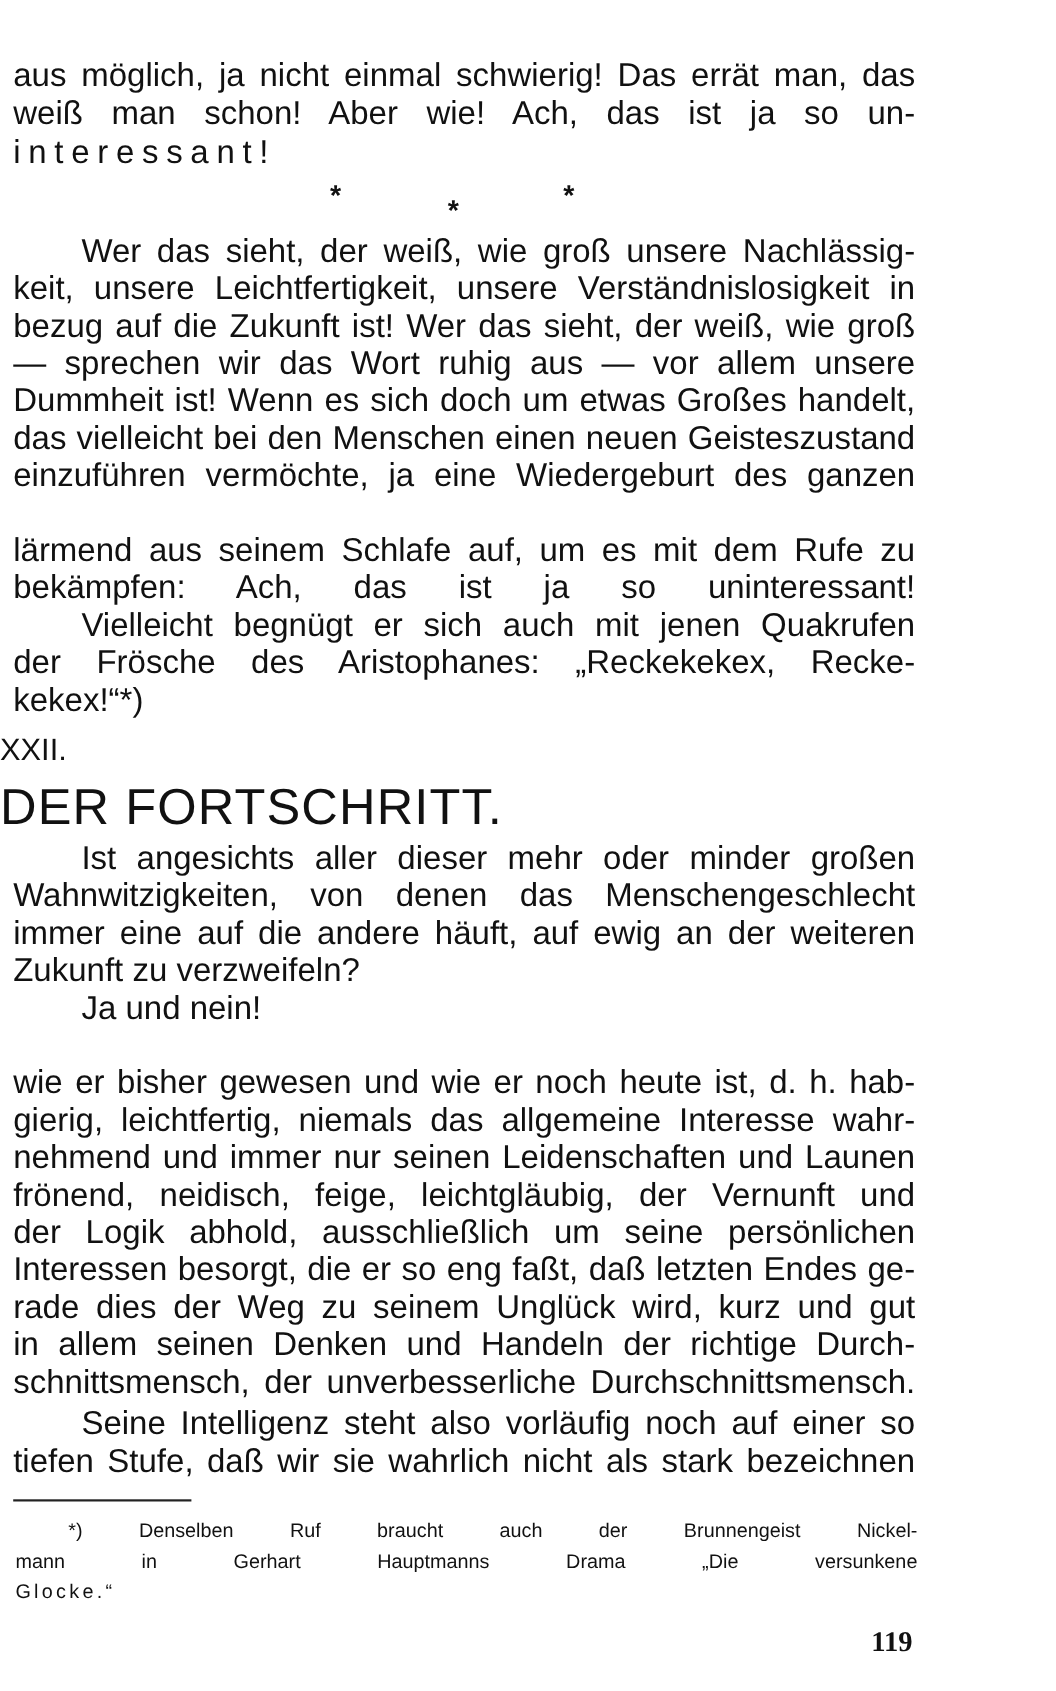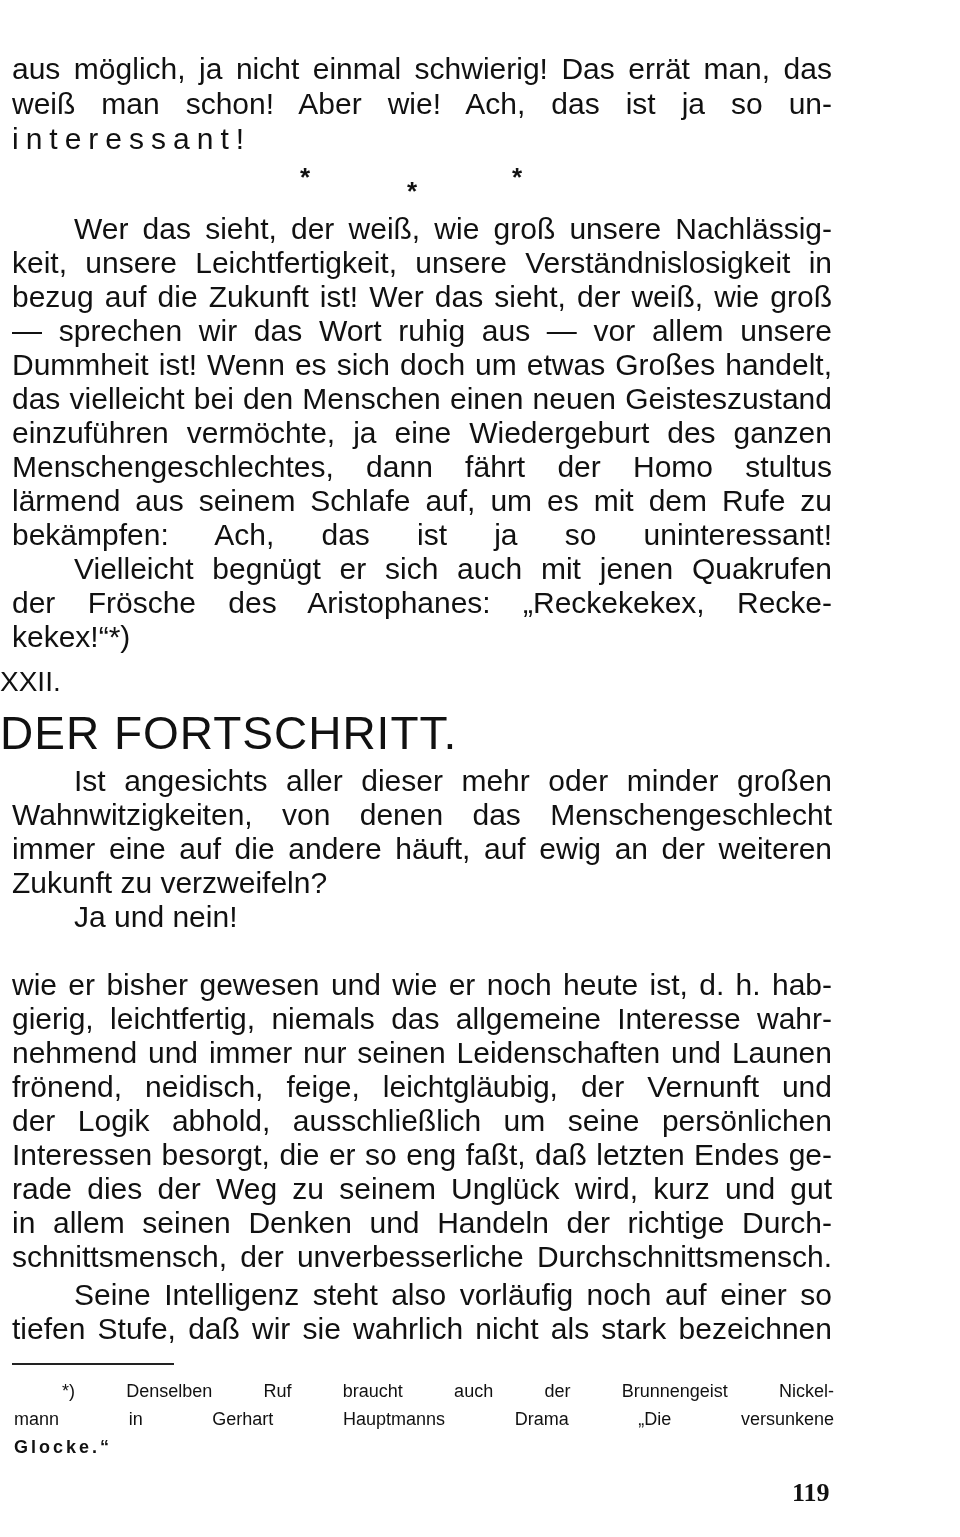--- a/index.html
+++ b/index.html
@@ -34,21 +34,20 @@
   <div class="stars" style="left:407px; top:176px">*</div>
   <div class="stars" style="left:512px; top:162px">*</div>
 
   <div class="line just indent" style="top:212px">Wer das sieht, der weiß, wie groß unsere Nachlässig-</div>
   <div class="line just" style="top:246px">keit, unsere Leichtfertigkeit, unsere Verständnislosigkeit in</div>
   <div class="line just" style="top:280px">bezug auf die Zukunft ist! Wer das sieht, der weiß, wie groß</div>
   <div class="line just" style="top:314px">— sprechen wir das Wort ruhig aus — vor allem unsere</div>
   <div class="line just" style="top:348px">Dummheit ist! Wenn es sich doch um etwas Großes handelt,</div>
   <div class="line just" style="top:382px">das vielleicht bei den Menschen einen neuen Geisteszustand</div>
   <div class="line just" style="top:416px">einzuführen vermöchte, ja eine Wiedergeburt des ganzen</div>
-  <div class="line just" style="top:450px">Menschengeschlechtes, dann fährt der Homo stultus</div>
   <div class="line just" style="top:484px">lärmend aus seinem Schlafe auf, um es mit dem Rufe zu</div>
   <div class="line just" style="top:518px">bekämpfen: Ach, das ist ja so uninteressant!</div>
   <div class="line just indent" style="top:552px">Vielleicht begnügt er sich auch mit jenen Quakrufen</div>
   <div class="line just" style="top:586px">der Frösche des Aristophanes: „Reckekekex, Recke-</div>
   <div class="line" style="top:620px">kekex!“*)</div>
 
   <div class="chapnum">XXII.</div>
   <div class="title">DER FORTSCHRITT.</div>
 
   <div class="line just indent" style="top:764px">Ist angesichts aller dieser mehr oder minder großen</div>
@@ -64,16 +63,16 @@
   <div class="line just" style="top:1138px">Interessen besorgt, die er so eng faßt, daß letzten Endes ge-</div>
   <div class="line just" style="top:1172px">rade dies der Weg zu seinem Unglück wird, kurz und gut</div>
   <div class="line just" style="top:1206px">in allem seinen Denken und Handeln der richtige Durch-</div>
   <div class="line just" style="top:1240px">schnittsmensch, der unverbesserliche Durchschnittsmensch.</div>
   <div class="line just indent" style="top:1278px">Seine Intelligenz steht also vorläufig noch auf einer so</div>
   <div class="line just" style="top:1312px">tiefen Stufe, daß wir sie wahrlich nicht als stark bezeichnen</div>
 
   <div class="rule"></div>
   <div class="fn" style="top:1376px; padding-left:48px; width:772px">*) Denselben Ruf braucht auch der Brunnengeist Nickel-</div>
   <div class="fn" style="top:1404px">mann in Gerhart Hauptmanns Drama „Die versunkene</div>
-  <div class="fn" style="top:1432px; text-align-last:left; font-weight:bold; letter-spacing:3px">Glocke.“</div>
+  <div class="fn" style="top:1432px; text-align-last:left; font-weight:normal; letter-spacing:3px">Glocke.“</div>
 
   <div class="pagenum">119</div>
 </div>
 
 </body></html>

